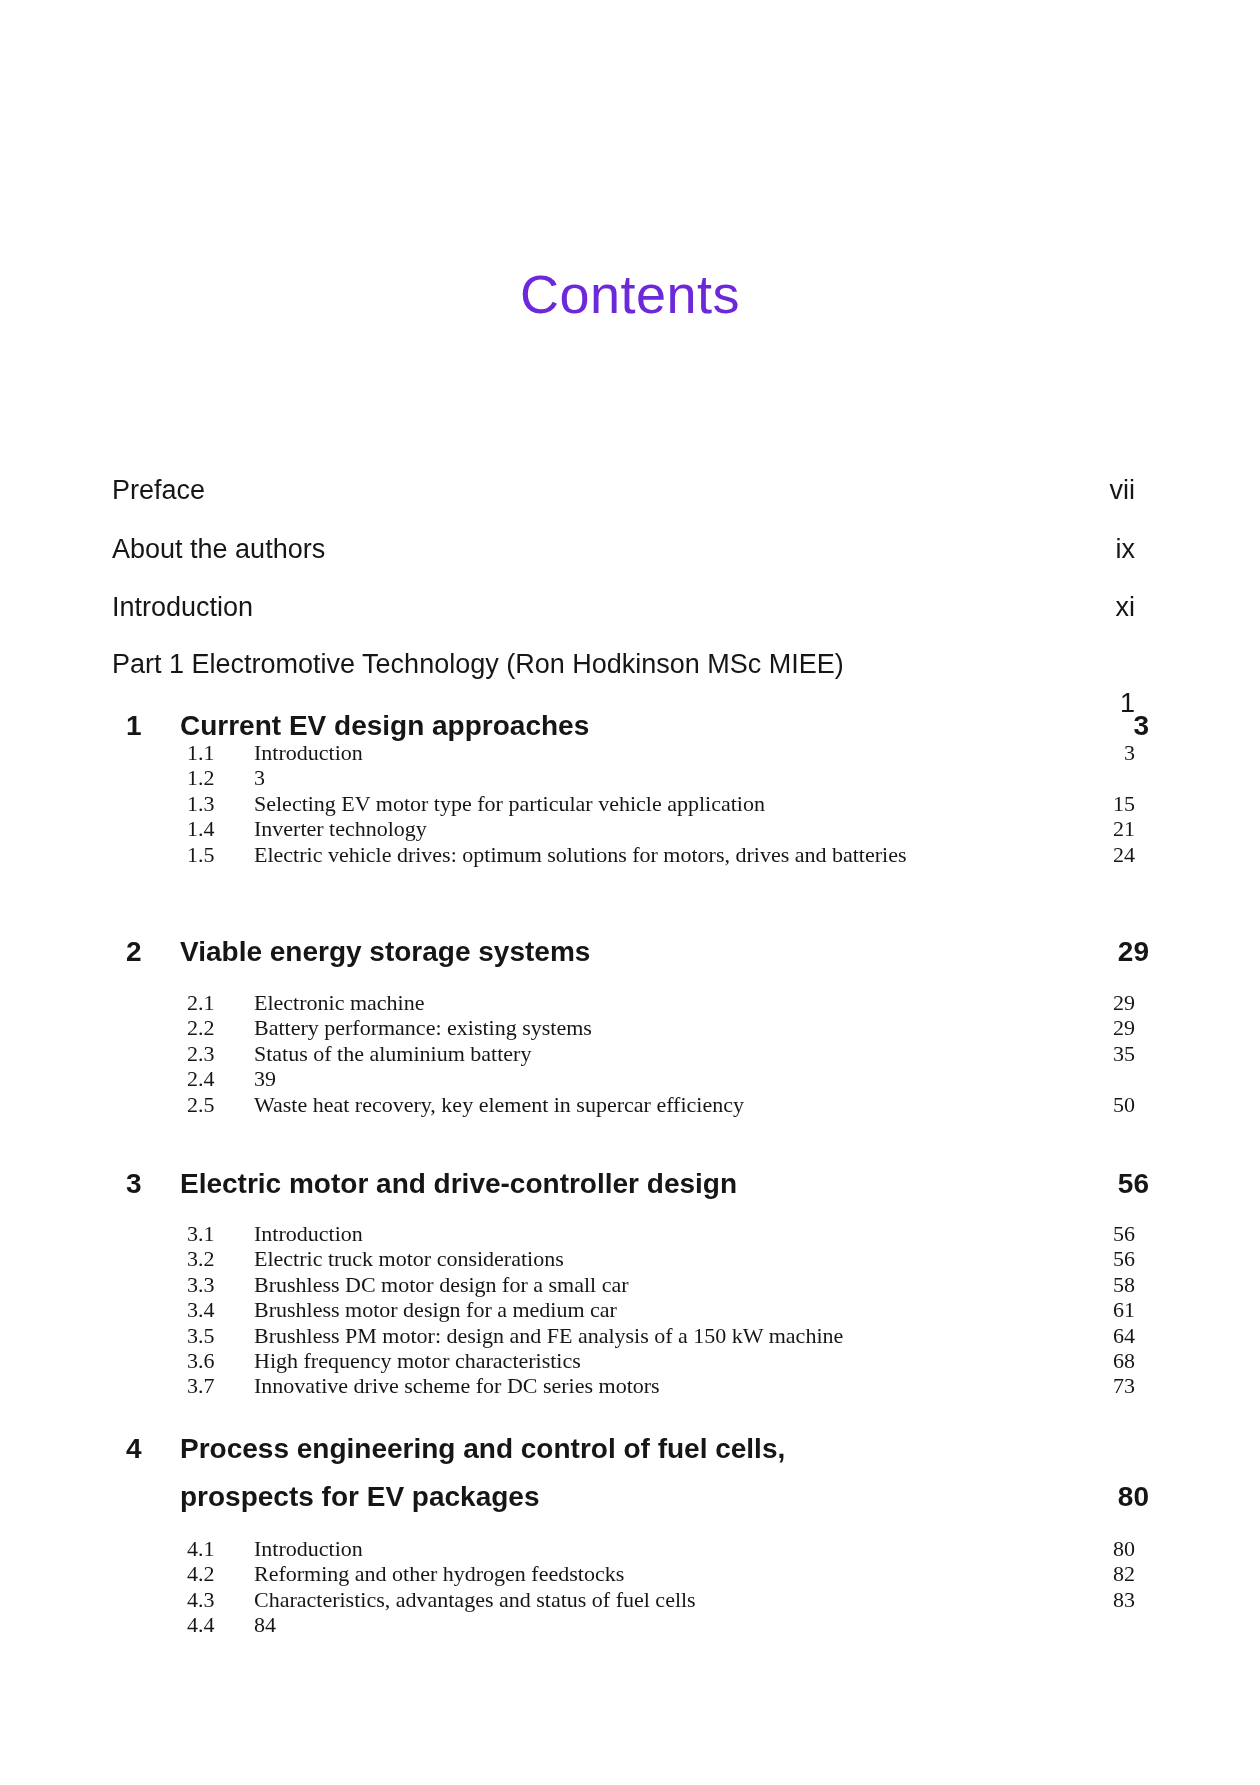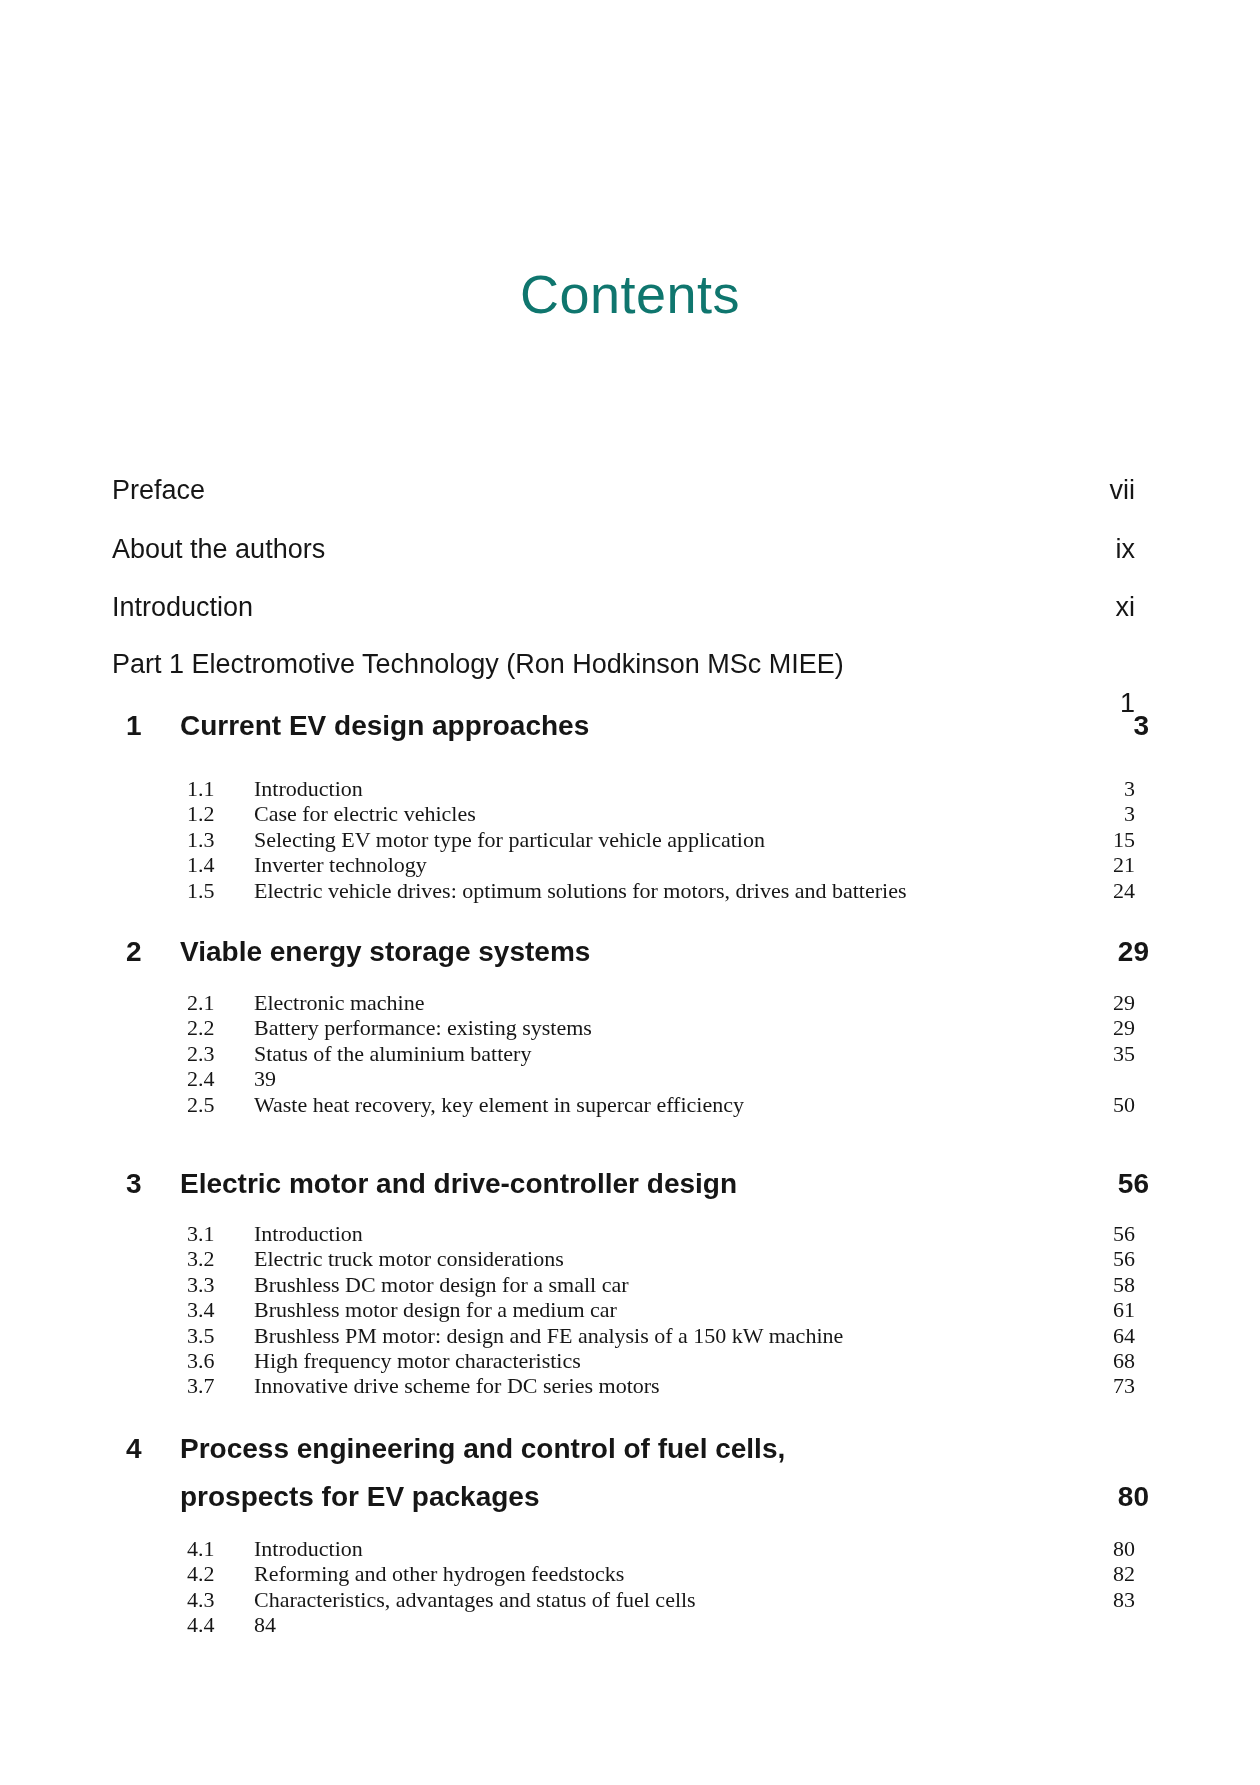--- a/index.html
+++ b/index.html
@@ -8,21 +8,21 @@
     width:1260px; height:1785px;
     background:#ffffff;
     color:#161616;
     font-family:"Liberation Sans", sans-serif;
     overflow:hidden;
   }
   .doc-title {
     position:absolute; top:267px; left:0; width:100%;
     text-align:center;
     font-size:54px; line-height:54px; font-weight:400;
-    color:#0f766e; letter-spacing:0.5px;
+    color:#6d28d9; letter-spacing:0.5px;
   }
   .toc { position:absolute; left:112px; top:0; width:1023px; }
   .block { position:absolute; left:0; width:100%; }
   .row { display:flex; }
   
   .brow { font-weight:normal; font-size:27px; line-height:27px;gap:12px; }
   .brow .label { flex:1; }
   
   .chead { font-weight:bold; font-size:28px; line-height:28px; }
   .chead .num { width:54px; flex:0 0 auto; }
@@ -63,29 +63,28 @@
         <span class="label">Part 1 Electromotive Technology (Ron Hodkinson MSc MIEE)</span>
         <span class="pagenum">1</span>
       </div>
       <div class="block row chead" style="top: 712px;">
         <span class="num">1</span>
         <div class="label">
           <div class="tl">Current EV design approaches</div>
         </div>
         <span class="pagenum">3</span>
       </div>
-      <div class="block" style="top: 776px;">
+      <div class="block" style="top: 740px;">
         <div class="row sub-row">
           <span class="num">1.1</span>
           <span class="label">Introduction</span>
           <span class="pagenum">3</span>
         </div>
         <div class="row sub-row">
           <span class="num">1.2</span>
-          <span class="label">Case for electric vehicles</span>
           <span class="pagenum">3</span>
         </div>
         <div class="row sub-row">
           <span class="num">1.3</span>
           <span class="label">Selecting EV motor type for particular vehicle application</span>
           <span class="pagenum">15</span>
         </div>
         <div class="row sub-row">
           <span class="num">1.4</span>
           <span class="label">Inverter technology</span>

